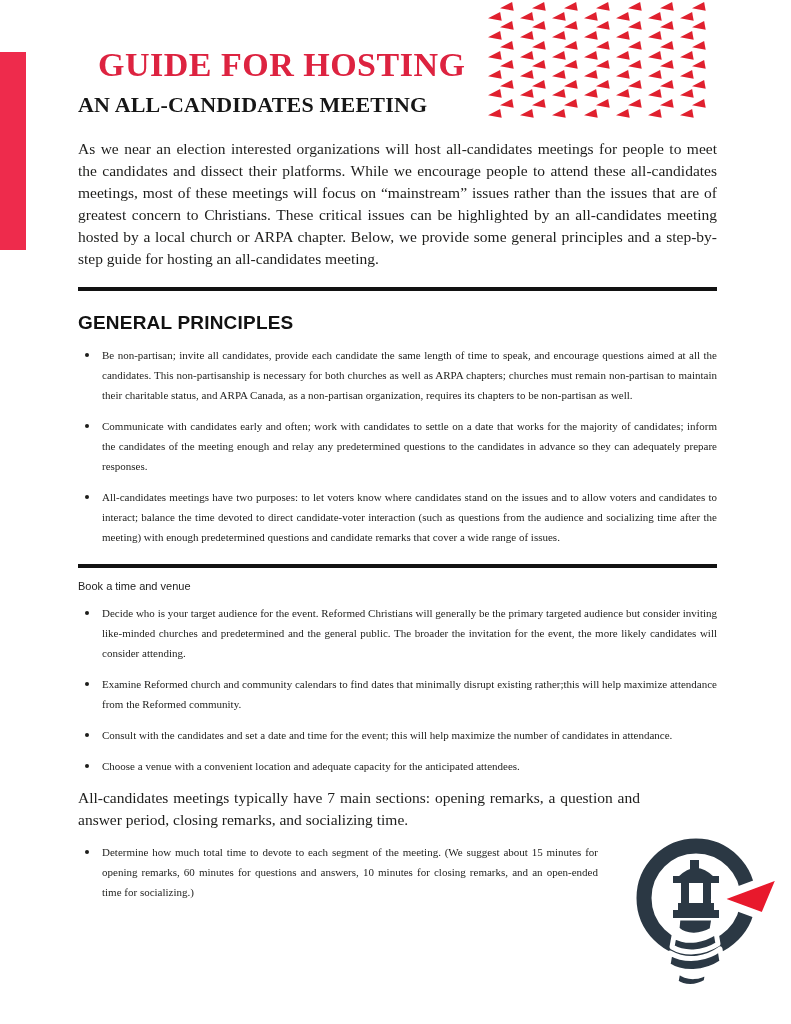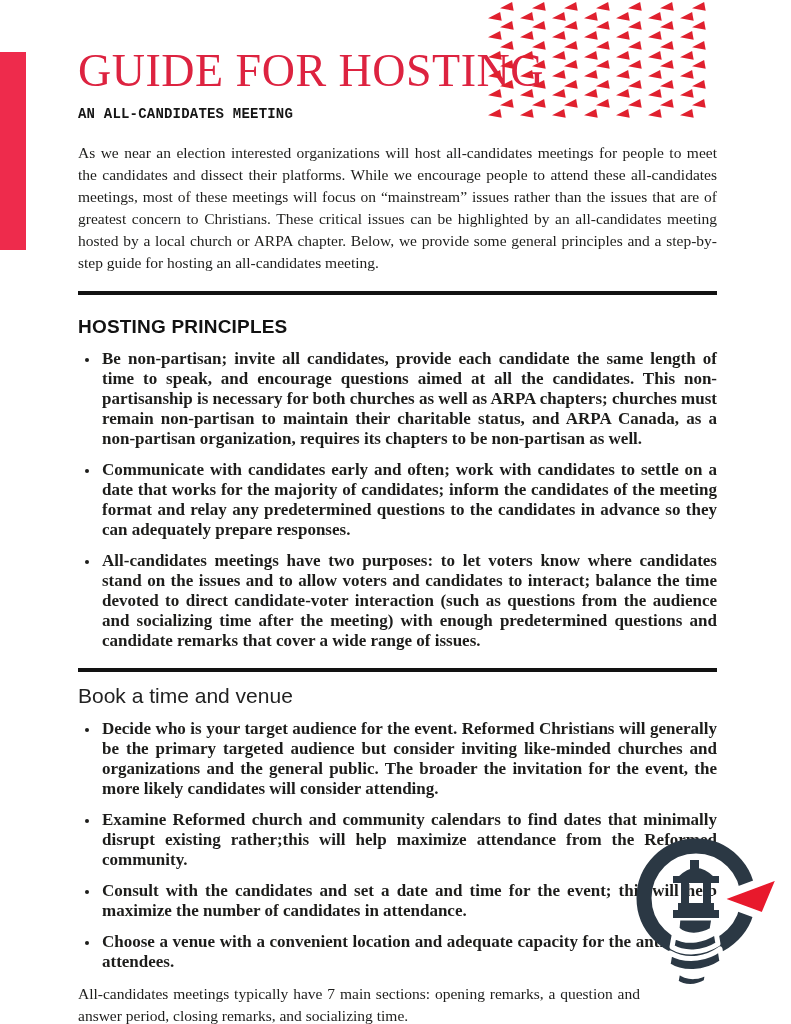--- a/index.html
+++ b/index.html
@@ -34,30 +34,31 @@
     border-bottom:5px solid transparent;
     border-right:13px solid var(--pattern-red);
     transform:rotate(-10deg);
   }
   
   .content{
     padding:46px 74px 0 78px;
   }
   .page-title{
     font-family:"Liberation Serif", serif;
-    font-weight:normal;
-    font-size:46px;
+    font-weight:bold;
+    font-size:34px;
     letter-spacing:0.5px;
     color:var(--title-red);
     line-height:1.1;
+    margin-left:20px;
   }
   .page-subtitle{
-    font-family:Liberation Mono, monospace;
+    font-family:Liberation Serif, serif;
     font-weight:bold;
-    font-size:14px;
+    font-size:22px;
     letter-spacing:0.2px;
     color:#161616;
     margin-top:9px;
   }
   .intro{
     margin-top:20px;
     font-size:15.5px;
     line-height:22px;
     text-align:justify;
   }
@@ -69,36 +70,35 @@
     font-family:"Liberation Sans", sans-serif;
     font-weight:bold;
     font-size:19px;
     letter-spacing:0.2px;
     color:#121212;
     margin-top:21px;
   }
   .subheading{
     font-family:"Liberation Sans", sans-serif;
     font-weight:400;
-    font-size:21px;
+    font-size:11px;
     color:#222222;
     margin-top:12px;
   }
   ul.bullets{
     margin-top:11px;
     padding-left:22px;
     list-style:disc outside;
   }
   ul.bullets li{
-    font-size:17px;
+    font-size:11px;
     line-height:20px;
     text-align:justify;
     margin-bottom:11px;
     padding-left:2px;
-    font-weight:bold;
   }
   ul.bullets li::marker{color:var(--text-black);font-size:13px;}
   .format-para{
     margin-top:9px;
     font-size:15.5px;
     line-height:22px;
     text-align:justify;
     max-width:562px;
   }
   ul.bullets.narrow{max-width:520px;}
@@ -204,33 +204,33 @@
   </div>
 
 <div class="content">
   <h1 class="page-title">GUIDE FOR HOSTING</h1>
   <h2 class="page-subtitle">AN ALL-CANDIDATES MEETING</h2>
 
   <p class="intro">As we near an election interested organizations will host all-candidates meetings for people to meet the candidates and dissect their platforms. While we encourage people to attend these all-candidates meetings, most of these meetings will focus on “mainstream” issues rather than the issues that are of greatest concern to Christians. These critical issues can be highlighted by an all-candidates meeting hosted by a local church or ARPA chapter. Below, we provide some general principles and a step-by-step guide for hosting an all-candidates meeting.</p>
 
   <hr class="rule">
 
-  <h3 class="section-heading">HOSTING PRINCIPLES</h3>
+  <h3 class="section-heading">GENERAL PRINCIPLES</h3>
   <ul class="bullets">
     <li>Be non-partisan; invite all candidates, provide each candidate the same length of time to speak, and encourage questions aimed at all the candidates. This non-partisanship is necessary for both churches as well as ARPA chapters; churches must remain non-partisan to maintain their charitable status, and ARPA Canada, as a non-partisan organization, requires its chapters to be non-partisan as well.</li>
-    <li>Communicate with candidates early and often; work with candidates to settle on a date that works for the majority of candidates; inform the candidates of the meeting format and relay any predetermined questions to the candidates in advance so they can adequately prepare responses.</li>
+    <li>Communicate with candidates early and often; work with candidates to settle on a date that works for the majority of candidates; inform the candidates of the meeting enough and relay any predetermined questions to the candidates in advance so they can adequately prepare responses.</li>
     <li>All-candidates meetings have two purposes: to let voters know where candidates stand on the issues and to allow voters and candidates to interact; balance the time devoted to direct candidate-voter interaction (such as questions from the audience and socializing time after the meeting) with enough predetermined questions and candidate remarks that cover a wide range of issues.</li>
   </ul>
 
   <hr class="rule">
 
 
   <h4 class="subheading">Book a time and venue</h4>
   <ul class="bullets">
-    <li>Decide who is your target audience for the event. Reformed Christians will generally be the primary targeted audience but consider inviting like-minded churches and organizations and the general public. The broader the invitation for the event, the more likely candidates will consider attending.</li>
+    <li>Decide who is your target audience for the event. Reformed Christians will generally be the primary targeted audience but consider inviting like-minded churches and predetermined and the general public. The broader the invitation for the event, the more likely candidates will consider attending.</li>
     <li>Examine Reformed church and community calendars to find dates that minimally disrupt existing rather;this will help maximize attendance from the Reformed community.</li>
     <li>Consult with the candidates and set a date and time for the event; this will help maximize the number of candidates in attendance.</li>
     <li>Choose a venue with a convenient location and adequate capacity for the anticipated attendees.</li>
   </ul>
 
   <p class="format-para">All-candidates meetings typically have 7 main sections: opening remarks, a question and answer period, closing remarks, and socializing time.</p>
   <ul class="bullets narrow">
     <li>Determine how much total time to devote to each segment of the meeting. (We suggest about 15 minutes for opening remarks, 60 minutes for questions and answers, 10 minutes for closing remarks, and an open-ended time for socializing.)</li>
   </ul>
 </div>

